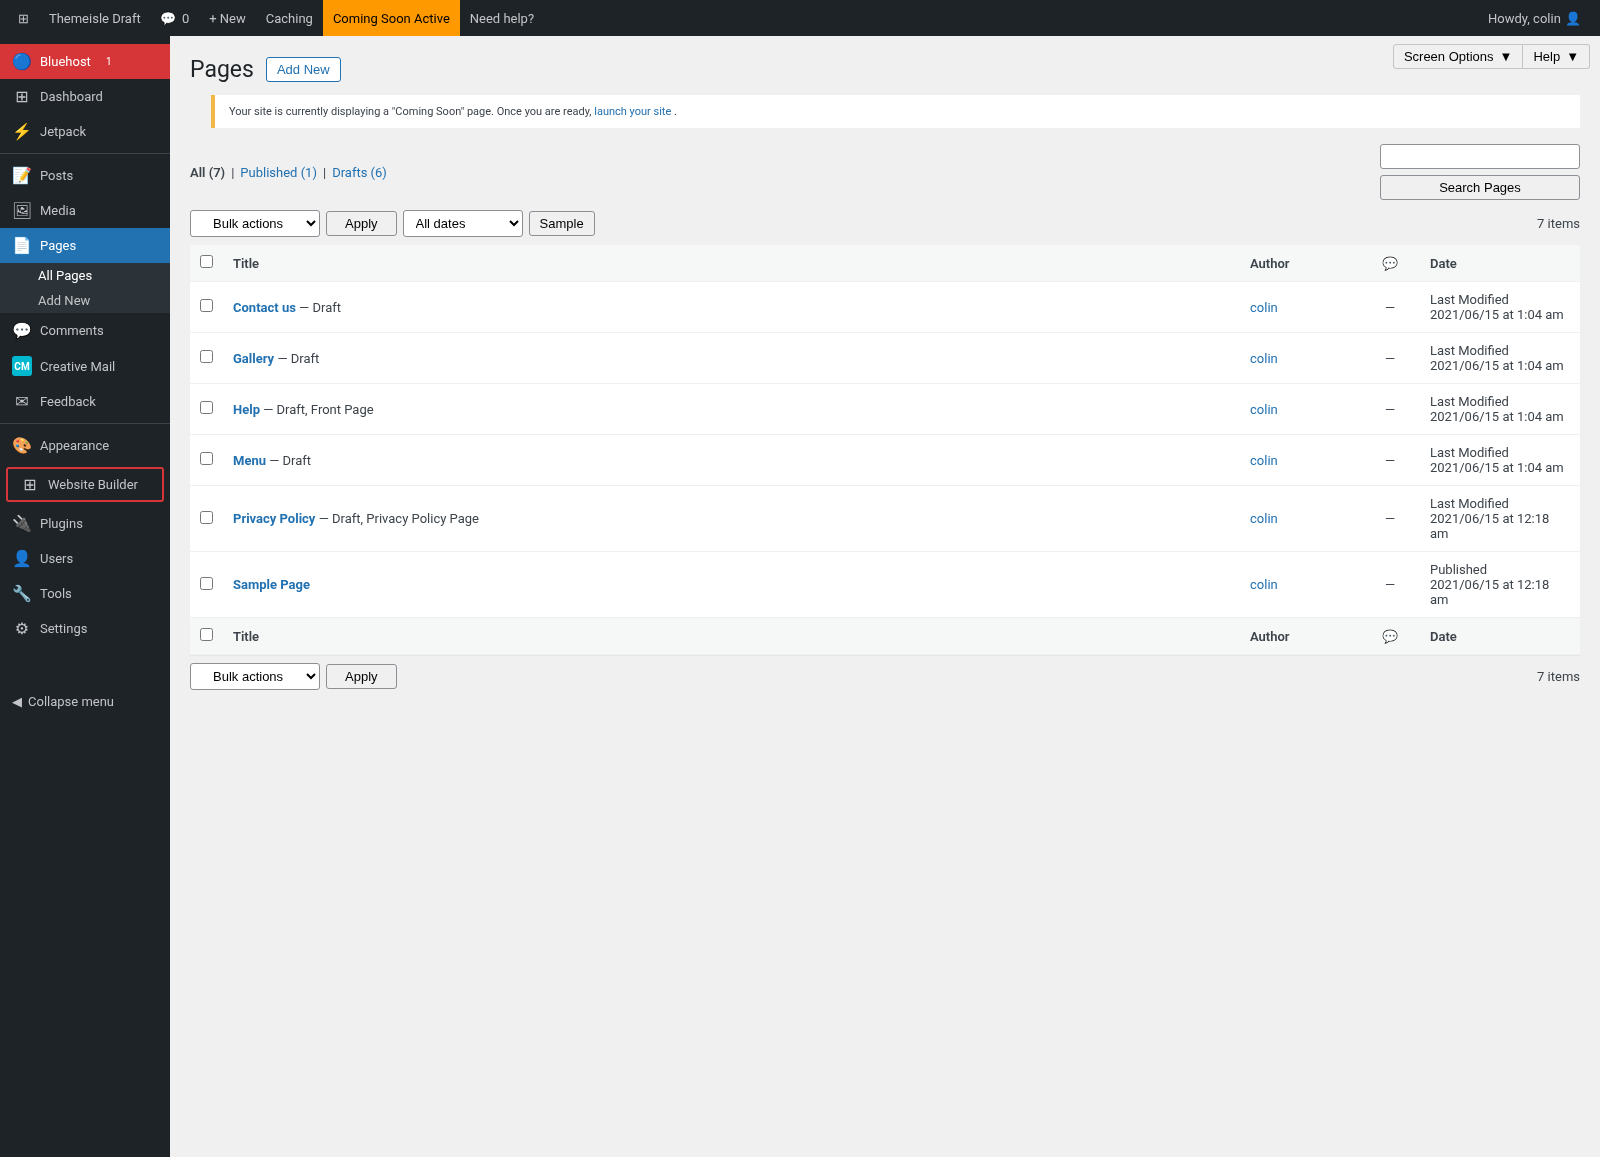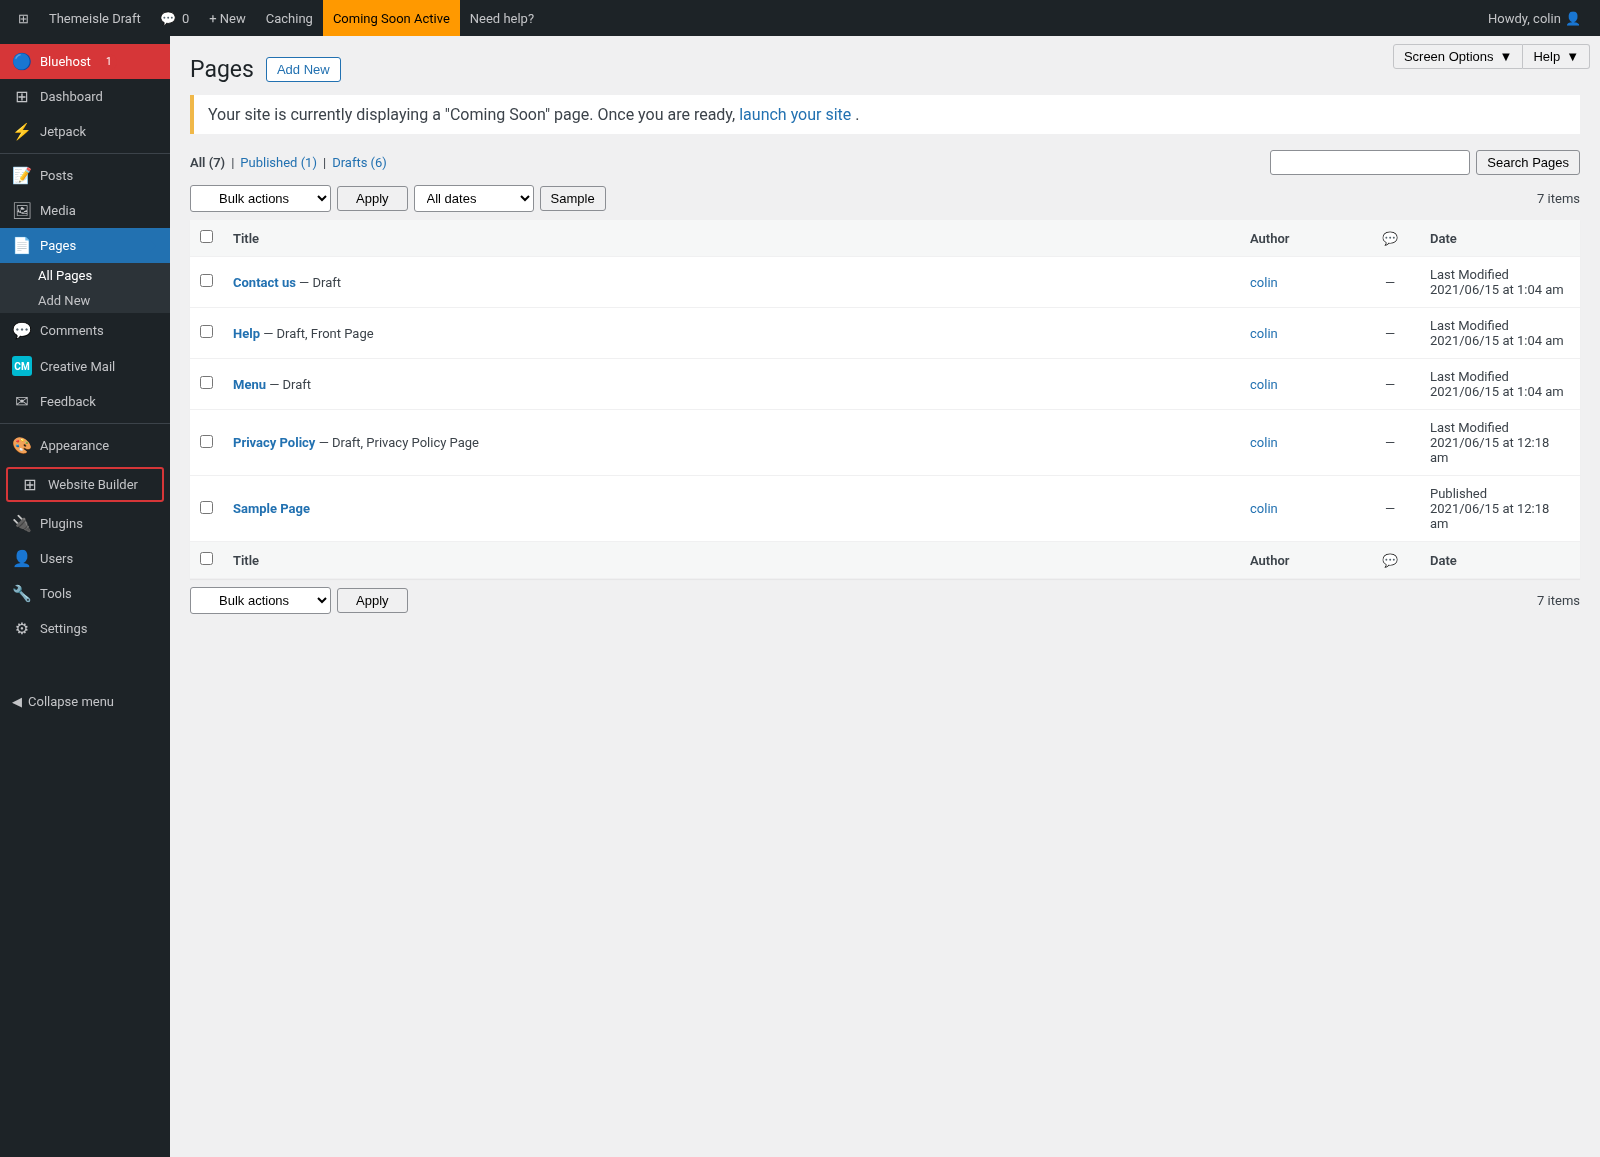--- a/index.html
+++ b/index.html
@@ -94,49 +94,50 @@
       padding: 4px 10px; cursor: pointer; font-size: 13px;
       display: flex; align-items: center; gap: 6px;
     }
     .screen-options-btn { border-radius: 3px 0 0 3px; }
     .help-btn { border-radius: 0 3px 3px 0; border-left: none; }
 
     
     .notice {
       background: #fff; border-left: 4px solid #f0b849;
       padding: 10px 14px; margin-bottom: 16px;
-      font-size: 16px;
+      font-size: 11px;
+      margin-left: 21px;
     }
     .notice a { color: #2271b1; }
 
     
     .filter-bar {
       display: flex; align-items: center; justify-content: space-between;
       margin-bottom: 10px;
     }
     .filter-links { display: flex; gap: 0; font-size: 13px; }
     .filter-link { color: #2271b1; cursor: pointer; }
     .filter-link.current { color: #3c434a; font-weight: 600; }
     .filter-link-sep { color: #3c434a; margin: 0 6px; }
-    .search-box { display: flex; gap: 6px; }
+    .search-box { display: flex; gap: 6px; flex-direction: column; }
     .search-input {
       border: 1px solid #8c8f94; padding: 4px 8px; border-radius: 3px;
       font-size: 13px; width: 200px;
     }
     .search-btn {
       background: #f0f0f1; border: 1px solid #8c8f94;
       padding: 4px 10px; border-radius: 3px; cursor: pointer; font-size: 13px;
     }
 
     
     .actions-bar {
       display: flex; align-items: center; gap: 6px; margin-bottom: 8px;
     }
     .bulk-select {
-      border: 1px solid #8c8f94; padding: 4px 24px; border-radius: 3px;
+      border: 1px solid #8c8f94; padding: 4px 18px; border-radius: 3px;
       font-size: 13px; background: #fff; min-width: 130px;
     }
     .apply-btn {
       background: #f0f0f1; border: 1px solid #8c8f94;
       padding: 4px 18px; border-radius: 3px; cursor: pointer; font-size: 13px;
     }
     .dates-select {
       border: 1px solid #8c8f94; padding: 4px 8px; border-radius: 3px;
       font-size: 13px; background: #fff; min-width: 120px;
     }
@@ -403,20 +404,39 @@
     <td class="col-date">
       <span class="date-modified">Last Modified</span><br>
       <span class="date-modified">2021/06/15 at 1:04 am</span>
     </td>
   </tr>
             <tr>
     <td class="col-cb">
       <input type="checkbox" style="">
     </td>
     <td class="col-title">
+      <a class="page-link">Gallery</a>
+      <span class="dash">— Draft</span>
+    </td>
+    <td class="col-author">
+      <a class="author-link">colin</a>
+    </td>
+    <td class="col-comment">
+      <span class="dash">—</span>
+    </td>
+    <td class="col-date">
+      <span class="date-modified">Last Modified</span><br>
+      <span class="date-modified">2021/06/15 at 1:04 am</span>
+    </td>
+  </tr>
+            <tr>
+    <td class="col-cb">
+      <input type="checkbox" style="">
+    </td>
+    <td class="col-title">
       <a class="page-link">Help</a>
       <span class="dash">— Draft, Front Page</span>
     </td>
     <td class="col-author">
       <a class="author-link">colin</a>
     </td>
     <td class="col-comment">
       <span class="dash">—</span>
     </td>
     <td class="col-date">

